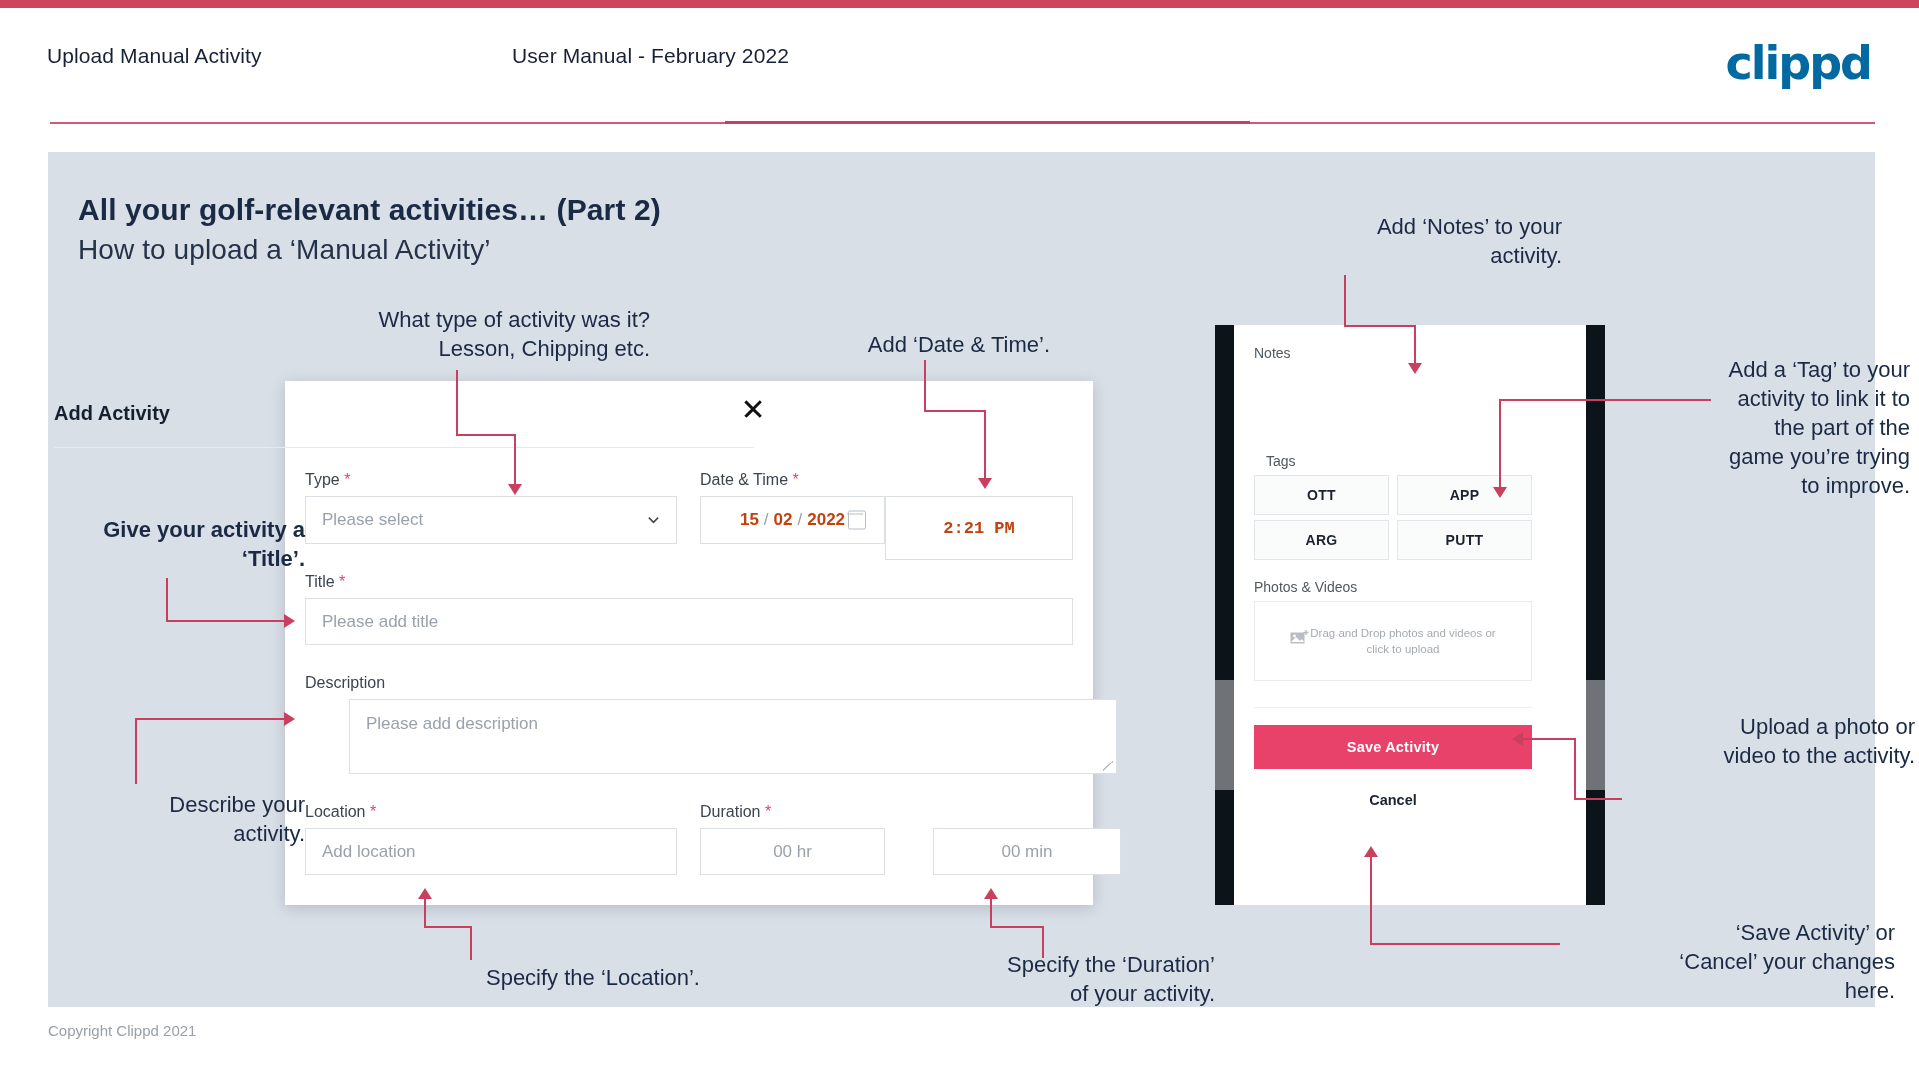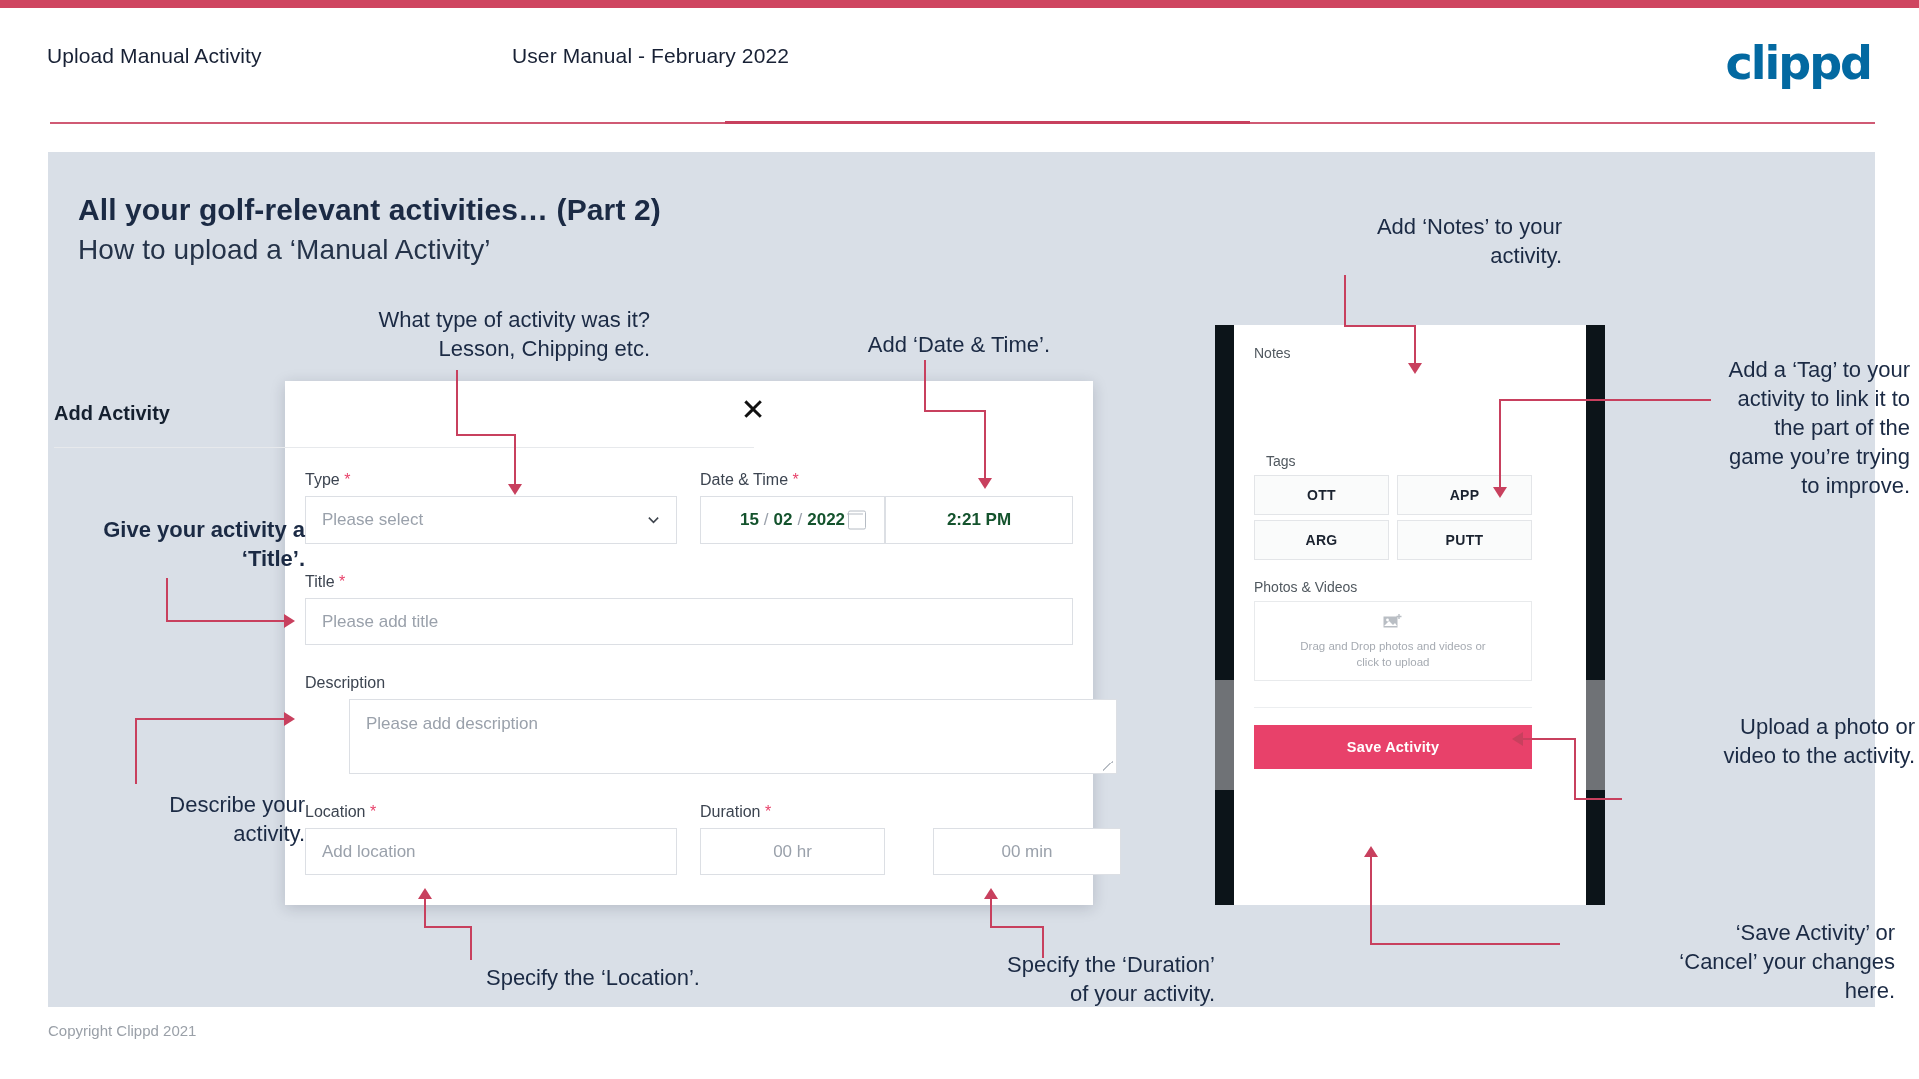--- a/index.html
+++ b/index.html
@@ -104,21 +104,21 @@
   .inp{
     position:absolute;
     border:1px solid #dcdfe4;
     background:#fff;
     box-sizing:border-box;
     display:flex;align-items:center;
     font-size:17px;color:#9aa1ab;
     padding-left:16px;
   }
   .inp.center{justify-content:center;padding-left:0;}
-  .inp .dark{color:#14532d;font-weight:700;}
+  .inp .dark{color:#c2410c;font-weight:700;}
   .chev{
     position:absolute;right:16px;top:50%;transform:translateY(-50%);
     width:13px;height:13px;
   }
   .cal-ico{
     position:absolute;right:18px;top:50%;transform:translateY(-50%);
     width:16px;height:17px;border:1.6px solid #b6bcc4;border-radius:2px;
   }
   .cal-ico:before{
     content:"";position:absolute;left:-1.6px;top:-1.6px;width:16px;height:4px;
@@ -146,21 +146,21 @@
     position:absolute;border:1px solid #e3e5e8;background:#fff;box-sizing:border-box;
     font-size:15px;color:#a6abb2;padding:12px 0 0 14px;
   }
   .tag-btn{
     position:absolute;border:1px solid #e3e5e8;background:#fafbfb;box-sizing:border-box;
     display:flex;align-items:center;justify-content:center;
     font-size:14px;font-weight:700;color:#1b2330;letter-spacing:.3px;
   }
   .drop-zone{
     position:absolute;border:1px solid #e8eaec;background:#fff;box-sizing:border-box;
-    display:flex;flex-direction:column;align-items:center;justify-content:center;
+    display:flex;align-items:center;justify-content:center;
   }
   .drop-txt{font-size:11.5px;color:#a6abb2;text-align:center;line-height:16px;}
   .ph-divider{position:absolute;background:#eceef0;height:1px;}
   .save-btn{
     position:absolute;background:#e8416a;color:#fff;
     display:flex;align-items:center;justify-content:center;
     font-size:14.5px;font-weight:700;letter-spacing:.2px;
   }
   .cancel-btn{
     position:absolute;display:flex;align-items:center;justify-content:center;
@@ -204,21 +204,21 @@
   <span class="req">*</span>
 </div>
 <div class="inp center" style="left:700px;top:496px;width:185px;height:48px;">
   <span class="dark" style="margin-right:5px">15</span>
   <span style="margin-right:5px">/</span>
   <span class="dark" style="margin-right:5px">02</span>
   <span style="margin-right:5px">/</span>
   <span class="dark">2022</span>
   <span class="cal-ico"></span>
 </div>
-<div class="inp center" style="left:885px;top:496px;width:188px;height:48px;">
+<div class="inp center" style="left:885px;top:496px;width:188px;height:64px;font-family:Liberation Mono, monospace;">
   <span class="dark">2:21 PM</span>
 </div>
 
 <div class="fld-label" style="left:305px;top:573px;">
   <span>Title</span>
   <span class="req">*</span>
 </div>
 <div class="inp" style="left:305px;top:598px;width:768px;height:47px;">
   <span>Please add title</span>
 </div>
@@ -276,20 +276,21 @@
         <path d="M16 1 v5 M13.5 3.5 h5" stroke="#b9bec4" stroke-width="1.4"></path>
       </svg>
       <div class="drop-txt">
         <div>Drag and Drop photos and videos or</div>
         <div>click to upload</div>
       </div>
     </div>
 
     <div class="ph-divider" style="left:20px;top:382px;width:278px;"></div>
     <div class="save-btn" style="left:20px;top:400px;width:278px;height:44px;">Save Activity</div>
+    <div class="cancel-btn" style="left:20px;top:455px;width:278px;height:40px;">Cancel</div>
   </div>
 </div>
 
 <div class="anno" style="left:340px;top:305px;width:310px;">What type of activity was it?
 Lesson, Chipping etc.</div>
 <div class="ln" style="left:456px;top:370px;width:2px;height:66px;"></div>
 <div class="ln" style="left:456px;top:434px;width:60px;height:2px;"></div>
 <div class="ln" style="left:514px;top:434px;width:2px;height:52px;"></div>
 <div class="arrow arrow-down" style="left:508px;top:484px;"></div>
 

